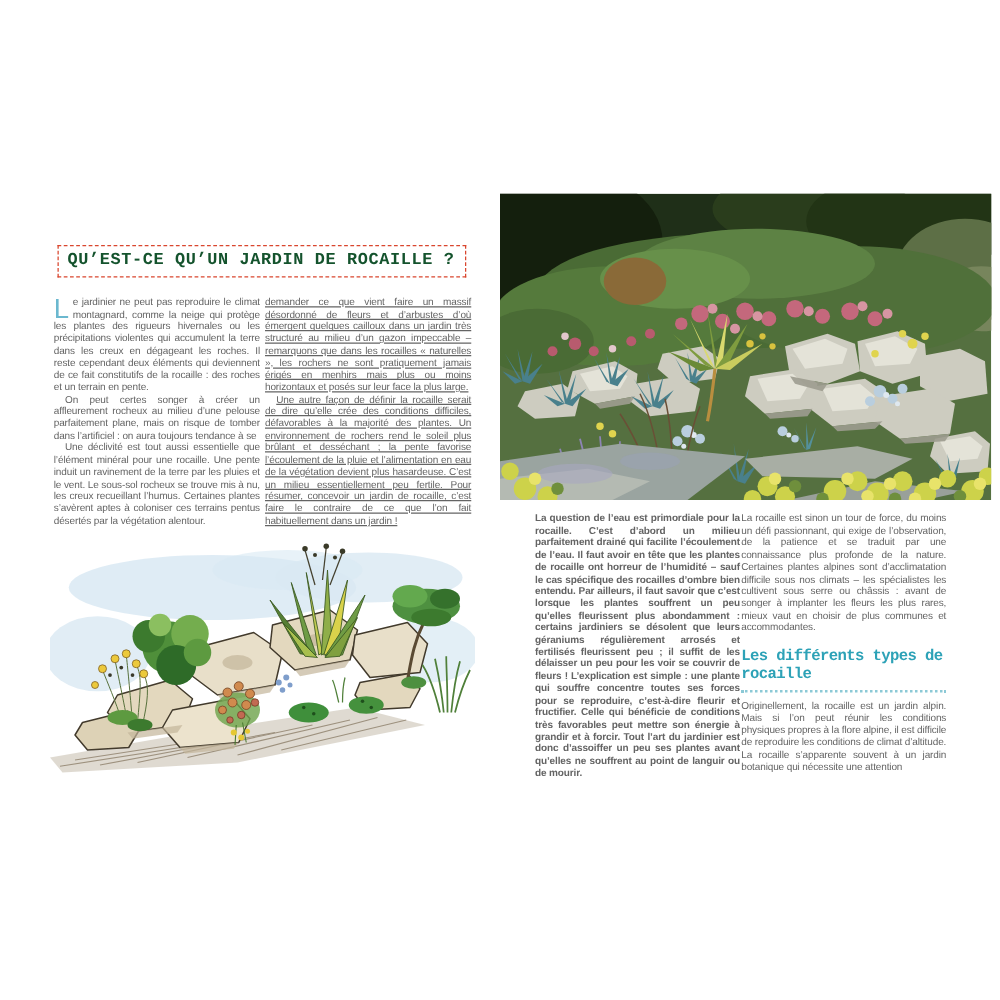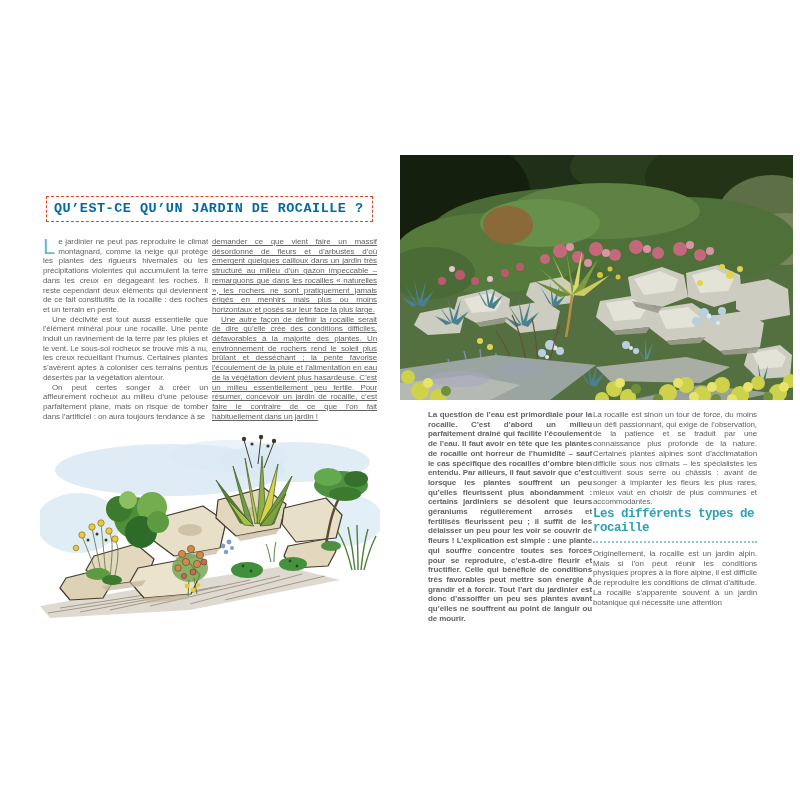--- a/index.html
+++ b/index.html
@@ -1,55 +1,55 @@
 <!DOCTYPE html>
 <html lang="fr"><head>
 <meta charset="utf-8">
 <style>
   html,body{margin:0;padding:0;background:#ffffff;}
   .canvas{position:relative;width:800px;height:800px;background:#ffffff;overflow:hidden;
           font-family:"Liberation Sans",sans-serif;}
   
   .title-box{position:absolute;left:46px;top:196px;width:318px;height:24px;
-             border:1px dashed #d9462e;color:#0369a1;
+             border:1px dashed #d9462e;color:#14532d;
              font-family:"Liberation Mono","DejaVu Sans Mono",monospace;
              font-weight:bold;font-size:13.5px;line-height:24px;
              letter-spacing:0.5px;padding-left:7px;white-space:nowrap;}
   .col{position:absolute;width:165px;color:#646464;font-size:8px;line-height:9.7px;
        text-align:justify;letter-spacing:-0.1px;}
   .col p{margin:0;}
   .col p.indent{text-indent:9px;}
   .dropcap{float:left;font-size:22px;line-height:17px;padding:1px 3px 0 0;
            color:#6bb8cf;font-weight:400;}
   .c-l1{left:43px;top:237px;}
   .c-l2{left:212px;top:237px;text-decoration:underline;}
   .c-r1{left:428px;top:410px;width:164px;font-weight:bold;}
   .c-r2{left:593px;top:410px;width:164px;}
   .subhead{font-family:"Liberation Mono","DejaVu Sans Mono",monospace;
            color:#2da2b7;font-size:12.5px;line-height:14px;font-weight:bold;
-           letter-spacing:-0.5px;margin:0 0 6px 0;padding-bottom:6px;
+           letter-spacing:-0.5px;margin:11px 0 6px 0;padding-bottom:6px;
            border-bottom:2px dotted #8cc9d6;text-align:left;}
   .figure{position:absolute;}
   .photo{left:400px;top:155px;width:393px;height:245px;}
   .sketch{left:40px;top:428px;width:340px;height:195px;}
   svg{display:block;}
 </style>
 </head>
 <body>
 
 <div class="canvas">
 
   <div class="title-box">
     <span>QU’EST-CE QU’UN JARDIN DE ROCAILLE ?</span>
   </div>
 
   <div class="col c-l1">
     <p><span class="dropcap">L</span><span>e jardinier ne peut pas reproduire le climat montagnard, comme la neige qui protège les plantes des rigueurs hivernales ou les précipitations violentes qui accumulent la terre dans les creux en dégageant les roches. Il reste cependant deux éléments qui deviennent de ce fait constitutifs de la rocaille : des roches et un terrain en pente.</span></p>
+    <p class="indent">On peut certes songer à créer un affleurement rocheux au milieu d’une pelouse parfaitement plane, mais on risque de tomber dans l’artificiel : on aura toujours tendance à se</p>
     <p class="indent">Une déclivité est tout aussi essentielle que l’élément minéral pour une rocaille. Une pente induit un ravinement de la terre par les pluies et le vent. Le sous-sol rocheux se trouve mis à nu, les creux recueillant l’humus. Certaines plantes s’avèrent aptes à coloniser ces terrains pentus désertés par la végétation alentour.</p>
-    <p class="indent">On peut certes songer à créer un affleurement rocheux au milieu d’une pelouse parfaitement plane, mais on risque de tomber dans l’artificiel : on aura toujours tendance à se</p>
   </div>
 
   <div class="col c-l2">
     <p>demander ce que vient faire un massif désordonné de fleurs et d’arbustes d’où émergent quelques cailloux dans un jardin très structuré au milieu d’un gazon impeccable – remarquons que dans les rocailles « naturelles », les rochers ne sont pratiquement jamais érigés en menhirs mais plus ou moins horizontaux et posés sur leur face la plus large.</p>
     <p class="indent">Une autre façon de définir la rocaille serait de dire qu’elle crée des conditions difficiles, défavorables à la majorité des plantes. Un environnement de rochers rend le soleil plus brûlant et desséchant ; la pente favorise l’écoulement de la pluie et l’alimentation en eau de la végétation devient plus hasardeuse. C’est un milieu essentiellement peu fertile. Pour résumer, concevoir un jardin de rocaille, c’est faire le contraire de ce que l’on fait habituellement dans un jardin !</p>
   </div>
 
   <svg class="figure sketch" viewBox="0 0 340 195" aria-hidden="true">
 
     <g fill="#d9e9f3">

